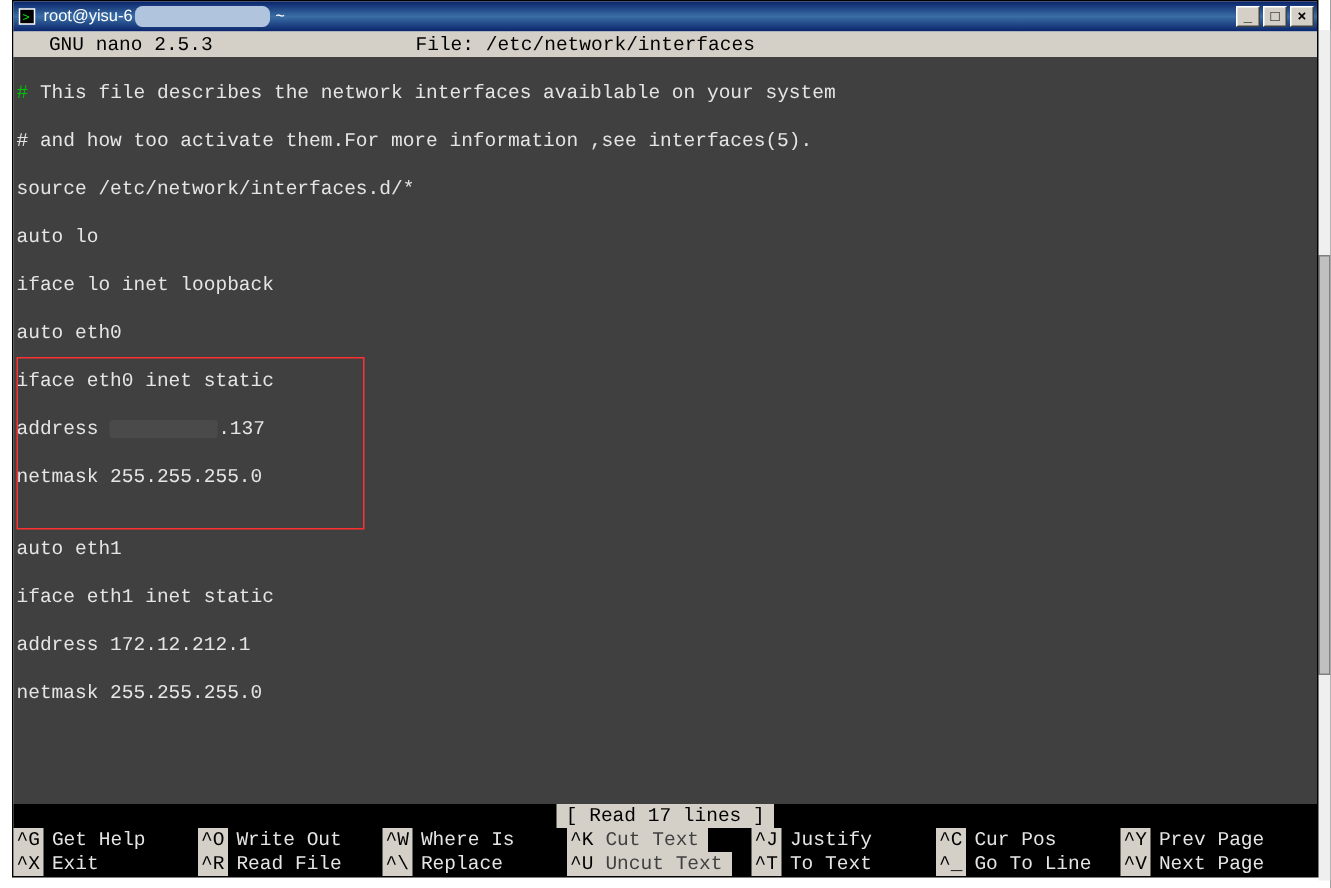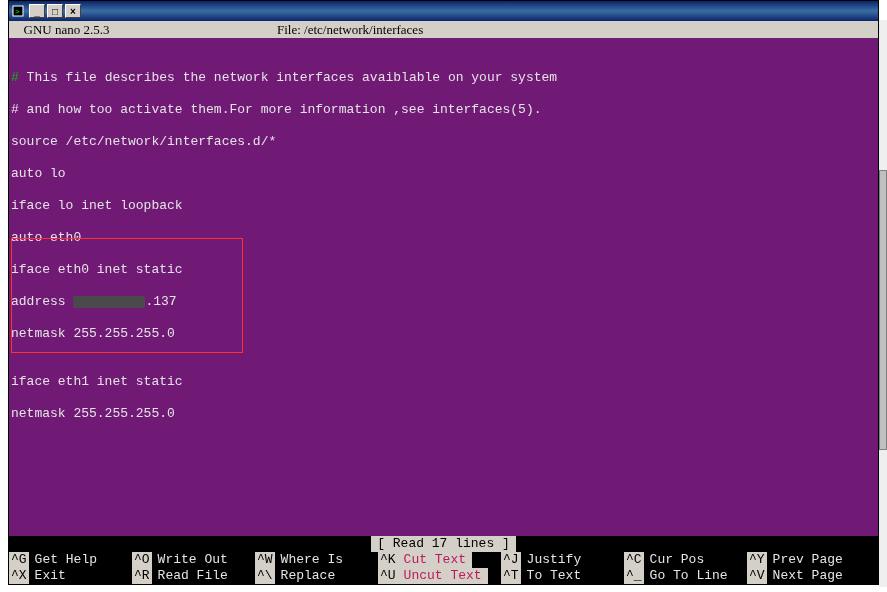--- a/index.html
+++ b/index.html
@@ -66,32 +66,32 @@
       font-weight: bold;
       cursor: pointer;
     }
     .nano-header {
       background: #d4d0c8;
       color: #000;
       height: 17px;
       padding: 0 8px;
       display: flex;
       align-items: center;
-      font-family: Liberation Serif, serif;
+      font-family: Liberation Mono, monospace;
       font-size: 13px;
       white-space: pre;
     }
     .nano-header .editor-name { display:inline-block; width: 260px; }
     .terminal-area {
       flex: 1;
-      background: #701a75;
+      background: #404040;
       color: #e5e5e5;
       position: relative;
       overflow: hidden;
-      padding-top: 16px;
+      padding-top: 0;
     }
     .file-content {
       padding: 0 2px;
       line-height: 16px;
       white-space: pre;
       font-family: "Courier New", monospace;
       font-size: 13px;
     }
     .green { color: #00bf00; }
     .redacted {
@@ -139,21 +139,21 @@
     .key {
       background: #d4d0c8;
       color: #000;
       display: inline-block;
       padding: 0 2px;
       min-width: 18px;
     }
     .desc { padding-left: 6px; }
     .shortcut.hl .desc {
       background: #d4d0c8;
-      color: #be185d;
+      color: #404040;
       padding-right: 6px;
     }
     
     .scrollbar-track {
       position: absolute;
       right: 0;
       top: 20px;
       bottom: 5px;
       width: 8px;
       background: #efefef;
@@ -175,20 +175,23 @@
   <div class="scrollbar-thumb"></div>
 </div>
 
 <div class="window">
   <div class="titlebar">
     <span class="titlebar-icon">
       <svg width="12" height="12" viewBox="0 0 12 12">
           <rect x="1" y="1" width="10" height="10" fill="#000" stroke="#fff" stroke-width="1"></rect>
           <text x="3" y="9" font-size="8" fill="#0f0">&gt;</text>
         </svg>
+    </span>
+    <span class="titlebar-text">
+      <span>root@yisu-6</span><span class="titlebar-obscured"></span> <span>~</span>
     </span>
     <div class="win-buttons">
       <div class="win-btn">_</div>
       <div class="win-btn">□</div>
       <div class="win-btn">×</div>
     </div>
   </div>
 
   <div class="nano-header">
     <span class="editor-name">  GNU nano 2.5.3</span><span>File: /etc/network/interfaces</span>
@@ -199,21 +202,23 @@
 <div><span class="green">#</span><span> This file describes the network interfaces avaiblable on your system</span></div>
 <div># and how too activate them.For more information ,see interfaces(5).</div>
 <div>source /etc/network/interfaces.d/*</div>
 <div>auto lo</div>
 <div>iface lo inet loopback</div>
 <div>auto eth0</div>
 <div>iface eth0 inet static</div>
 <div><span>address </span><span class="redacted w1"></span><span>.137</span></div>
 <div>netmask 255.255.255.0</div>
 <div></div>
+<div>auto eth1</div>
 <div>iface eth1 inet static</div>
+<div>address 172.12.212.1</div>
 <div>netmask 255.255.255.0</div>
     </div>
     <div class="highlight-box"></div>
   </div>
 
   <div class="bottom-area">
     <div class="status-line">
       <span class="status-pill">[ Read 17 lines ]</span>
     </div>
     <div class="shortcut-rows">

